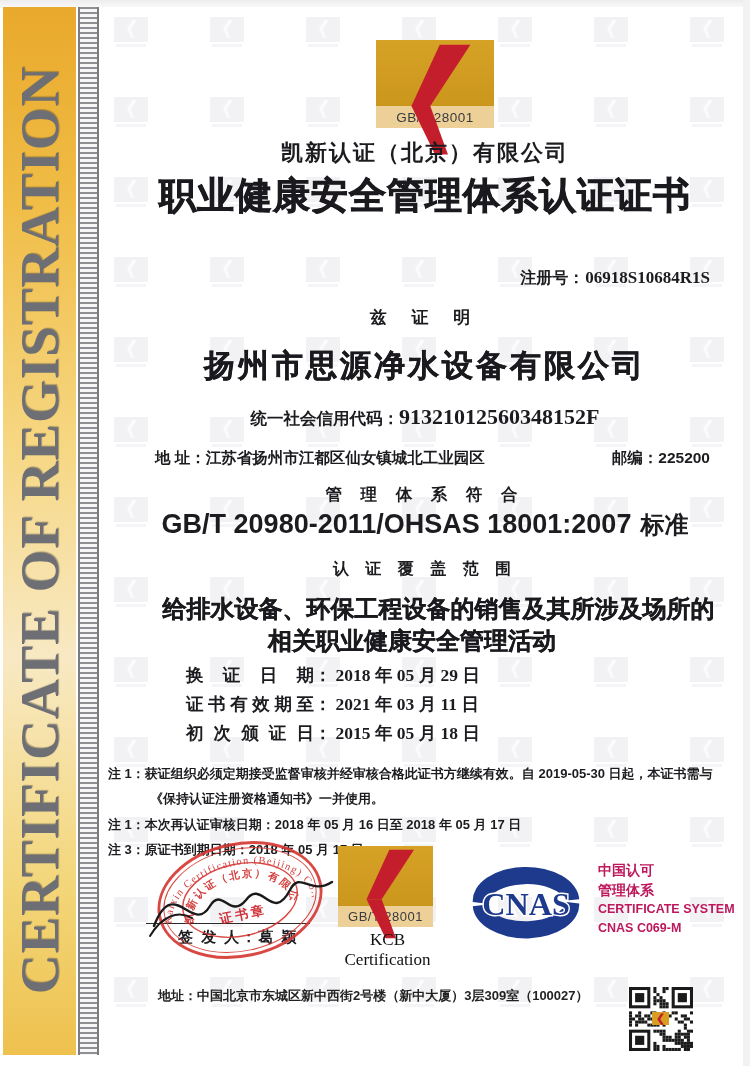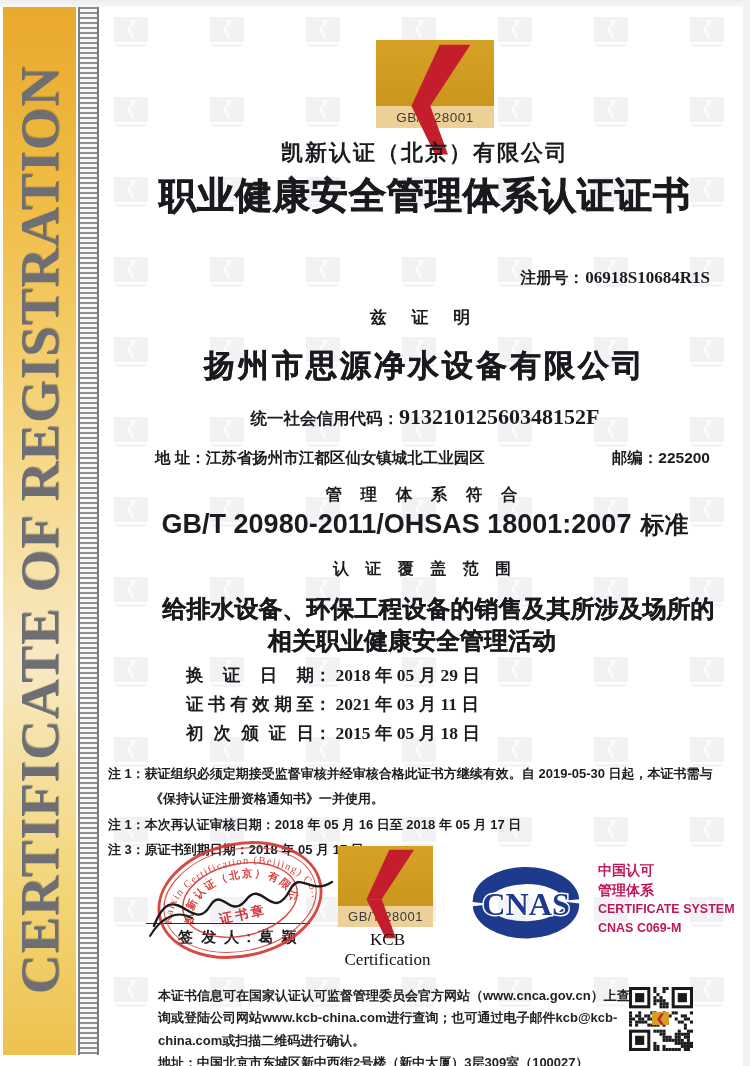--- a/index.html
+++ b/index.html
@@ -568,21 +568,20 @@
   <text x="80" y="74" text-anchor="middle" font-size="46" font-weight="bold" font-family="Liberation Serif, serif" fill="#1e3a8c" stroke="#ffffff" stroke-width="4" paint-order="stroke">CNAS</text>
 </svg>
 <div class="abs cnas-text">
   <div class="cn">中国认可</div>
   <div class="cn">管理体系</div>
   <div class="en">CERTIFICATE SYSTEM</div>
   <div class="en">CNAS C069-M</div>
 </div>
 
 <div class="abs footer">
-  <p>本证书信息可在国家认证认可监督管理委员会官方网站（www.cnca.gov.cn）上查询或登陆公司网站www.kcb-china.com进行查询；也可通过电子邮件kcb@kcb-china.com或扫描二维码进行确认。</p>
   <p>地址：中国北京市东城区新中西街2号楼（新中大厦）3层309室（100027）</p>
 
 </div>
 
 <div class="abs qr">
   <svg id="qrsvg" width="64" height="64" viewBox="0 0 63 63">
       <rect x="24" y="0" width="3" height="3" fill="#1a1a1a"></rect>
       <rect x="33" y="0" width="3" height="3" fill="#1a1a1a"></rect>
       <rect x="36" y="0" width="3" height="3" fill="#1a1a1a"></rect>
       <rect x="24" y="3" width="3" height="3" fill="#1a1a1a"></rect>

